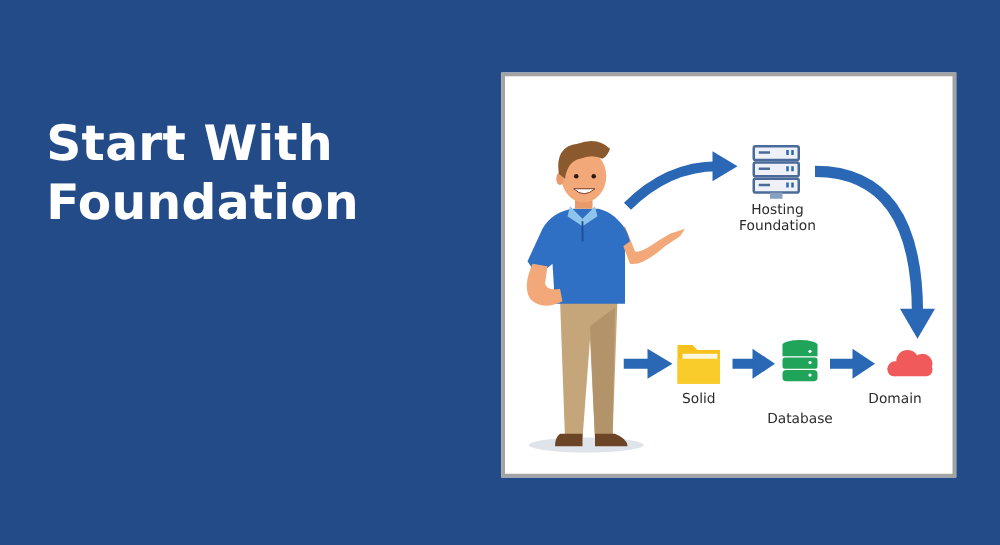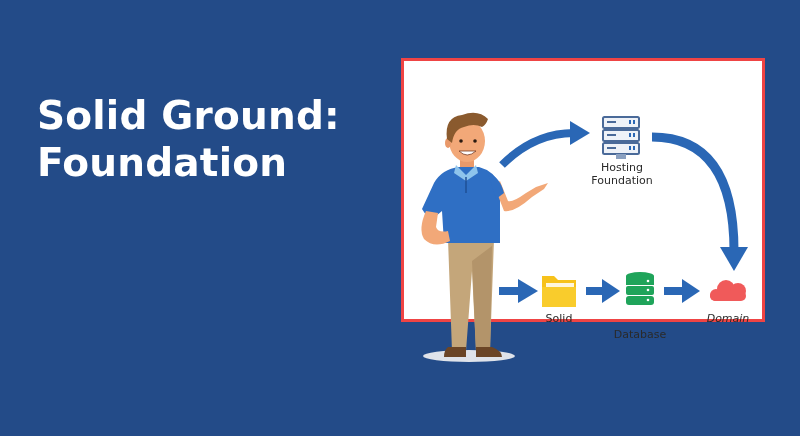--- a/index.html
+++ b/index.html
@@ -12,37 +12,37 @@
   .headline {
     position:absolute; left:37px; top:92px;
     color:#ffffff; font-weight:bold;
     font-size:39px; line-height:47px;
     letter-spacing:0.2px;
     font-family:"DejaVu Sans", sans-serif;
   }
   .headline div { white-space:nowrap; }
   .panel {
     position:absolute; left:401px; top:58px;
-    width:364px; height:264px;
+    width:364px; height:324px;
     background:#ffffff;
-    border:3px solid #ef4444;
+    border:3px solid #a3a3a3;
     box-sizing:border-box;
   }
   .panel svg { position:absolute; left:0; top:0; }
   .label {
     position:absolute; color:#2a2a2a; font-size:11px;
     text-align:center; line-height:13px;
     font-family:"DejaVu Sans", sans-serif;
   }
 </style>
 </head>
 <body>
 
 <div class="headline">
-  <div>Solid Ground:</div>
+  <div>Start With</div>
   <div>Foundation</div>
 </div>
 
 <div class="panel">
   <svg width="358" height="320" viewBox="0 0 358 320">
 
     <ellipse cx="65" cy="295" rx="46" ry="6" fill="#dfe3ea"></ellipse>
 
     <g>
 
@@ -132,14 +132,14 @@
       <rect x="306" y="230" width="36" height="10" rx="5"></rect>
     </g>
   </svg>
 
   <div class="label" style="left:180px; top:100px; width:76px;">
     <div>Hosting</div>
     <div>Foundation</div>
   </div>
   <div class="label" style="left:130px; top:251px; width:50px;">Solid</div>
   <div class="label" style="left:206px; top:267px; width:60px;">Database</div>
-  <div class="label" style="left:296px; top:251px; width:56px;font-style:italic;">Domain</div>
+  <div class="label" style="left:284px; top:251px; width:56px;">Domain</div>
 </div>
 
 </body></html>

